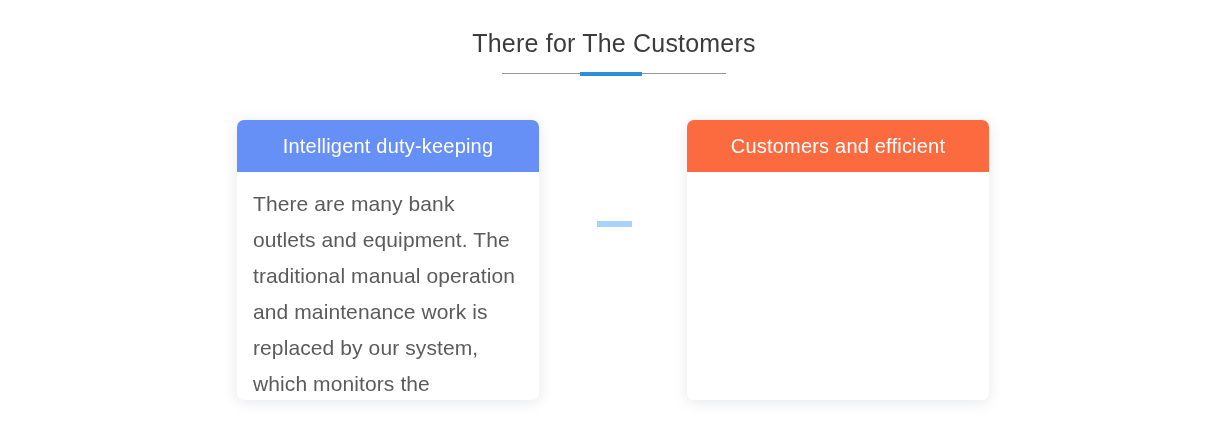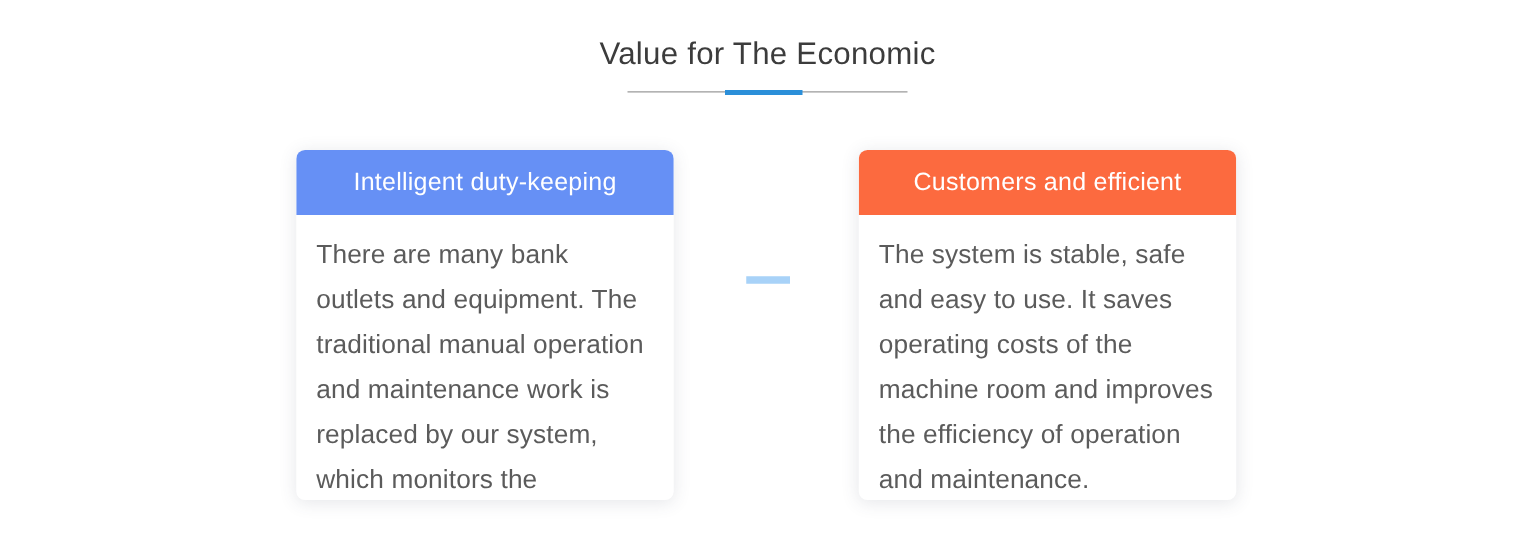--- a/index.html
+++ b/index.html
@@ -98,34 +98,31 @@
     top: 221px;
     width: 35px;
     height: 6px;
     background: #a8d2f8;
   }
 </style>
 </head>
 <body>
 
 <div class="section-head">
-  <h1 class="section-title">Value for The Economic</h1>
+  <h1 class="section-title">There for The Customers</h1>
   <div class="title-divider">
     <span class="rule"></span>
     <span class="accent"></span>
   </div>
 </div>
 
 <div class="card card-left">
   <div class="card-header blue">Intelligent duty-keeping</div>
   <div class="card-body">
     <p>There are many bank outlets and equipment. The traditional manual operation and maintenance work is replaced by our system, which monitors the operation of all equipment in real time；</p>
   </div>
 </div>
 
 <div class="connector"></div>
 
 <div class="card card-right">
   <div class="card-header orange">Customers and efficient</div>
-  <div class="card-body">
-    <p>The system is stable, safe and easy to use. It saves operating costs of the machine room and improves the efficiency of operation and maintenance.</p>
-  </div>
 </div>
 
 </body></html>

